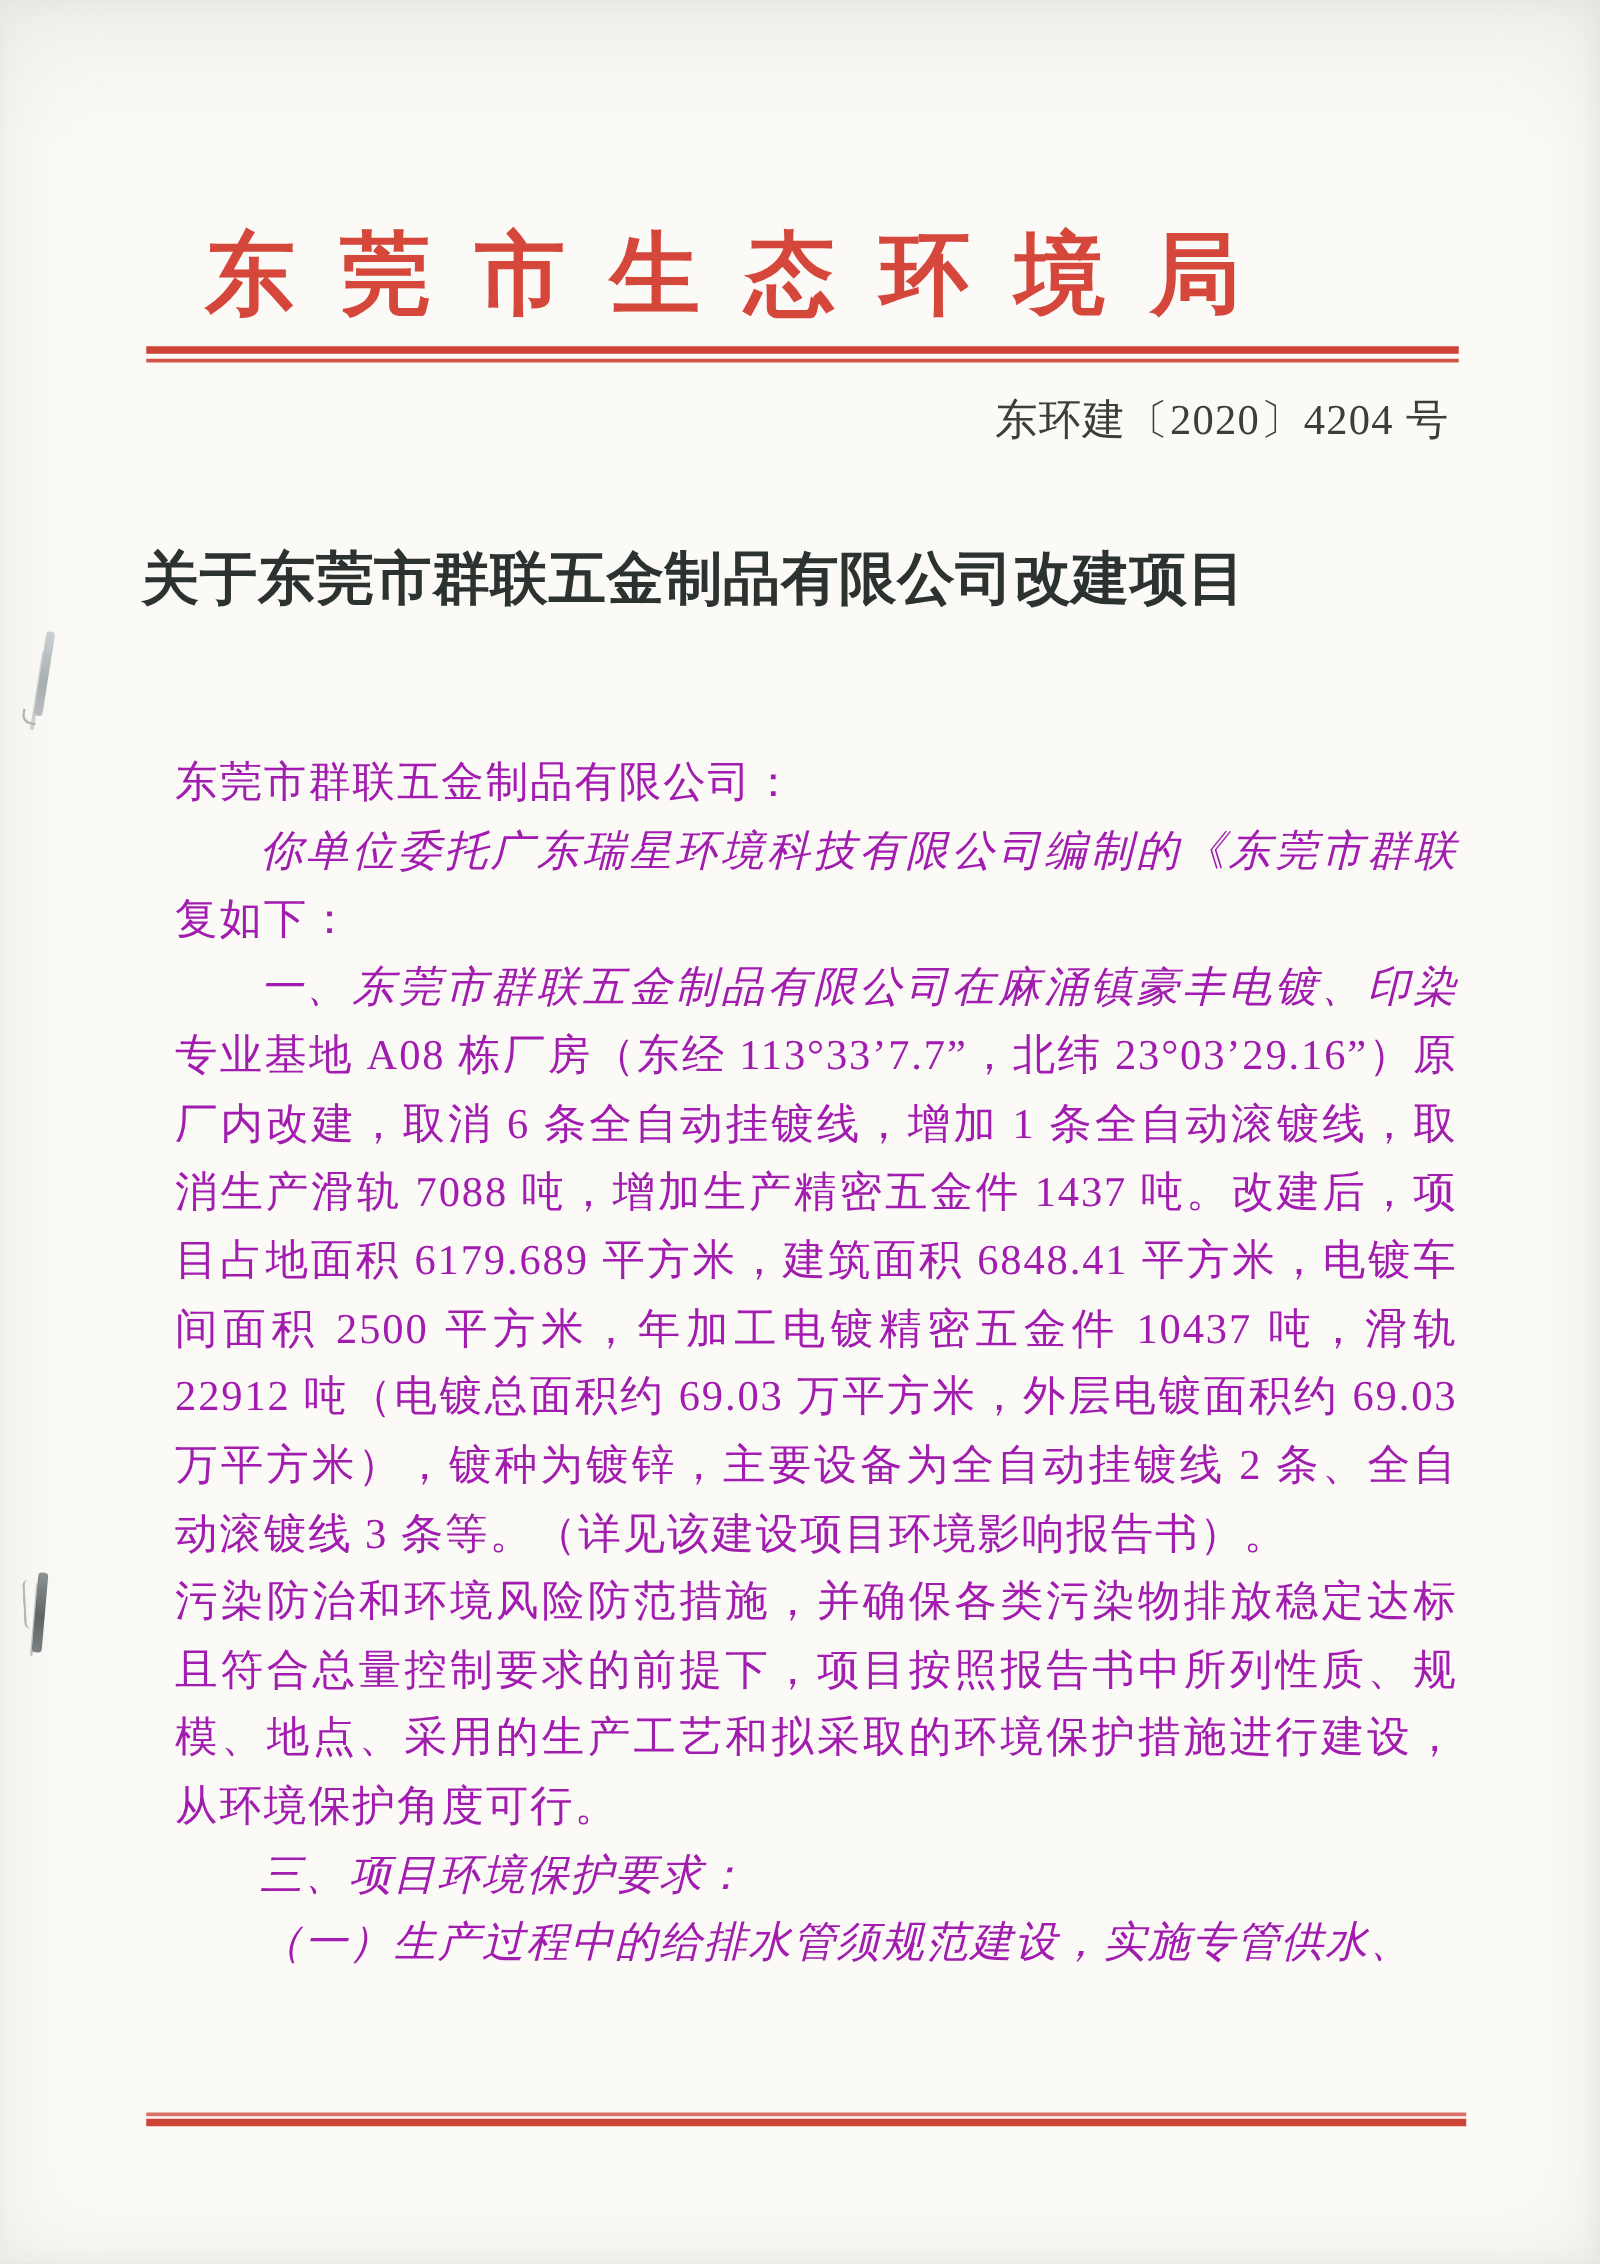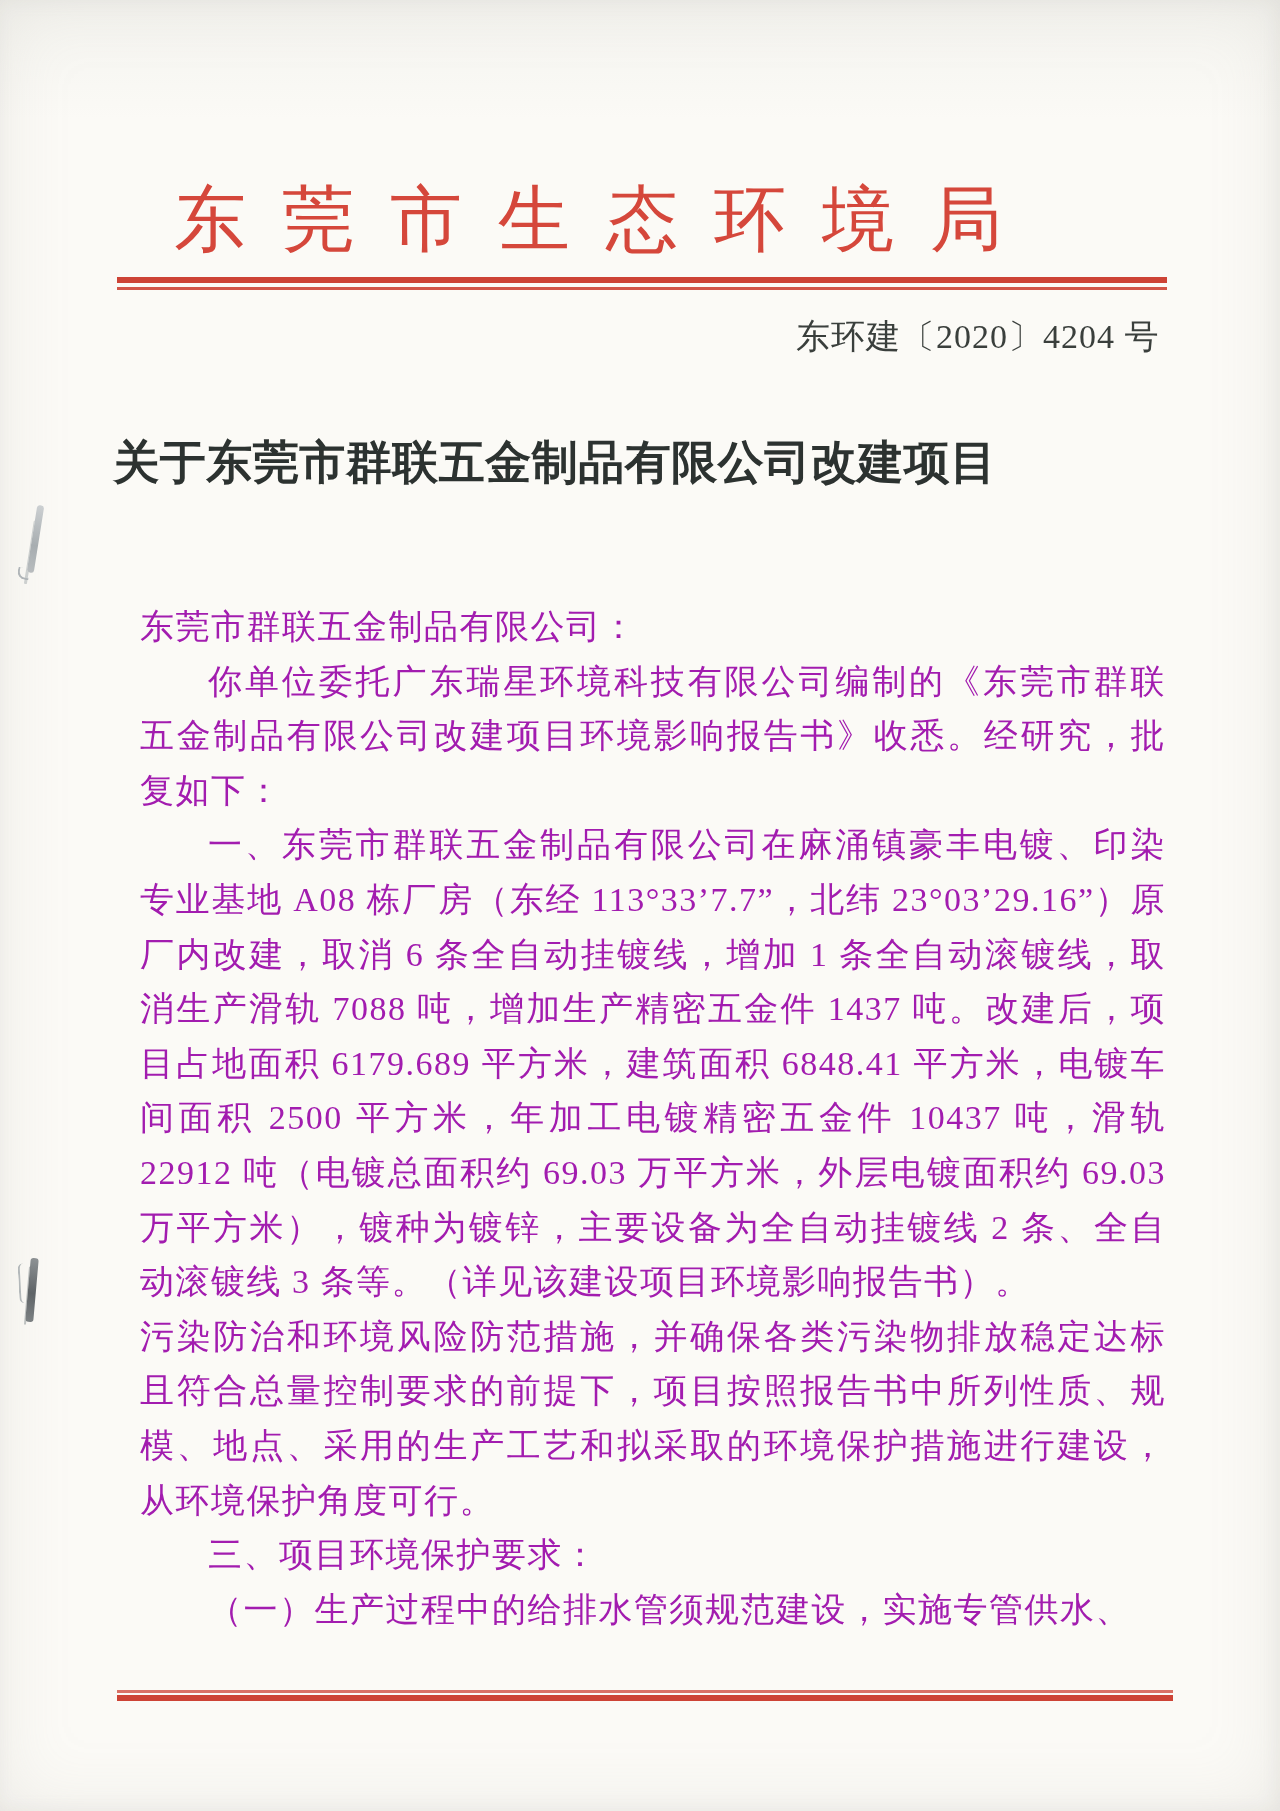--- a/index.html
+++ b/index.html
@@ -12,23 +12,23 @@
     font-family:"Liberation Serif","DejaVu Serif",serif;
     box-shadow:inset 0 0 70px rgba(170,168,158,0.18), inset -4px 0 18px rgba(160,158,150,0.12);
   }
   
   .page::before{
     content:"";position:absolute;left:0;top:0;width:100%;height:120px;
     background:linear-gradient(180deg,rgba(210,212,205,0.18),rgba(210,212,205,0));
     pointer-events:none;
   }
   .agency{
-    position:absolute;top:178px;left:131px;width:950px;
+    position:absolute;top:178px;left:121px;width:950px;
     text-align:center;
-    font-size:72px;line-height:84px;font-weight:normal;
+    font-size:72px;line-height:84px;font-weight:bold;
     letter-spacing:36px;
     white-space:nowrap;
   }
   .rule-top{position:absolute;top:277px;left:117px;width:1050px;}
   .rule-top .thick{height:6px;}
   .rule-top .thin{height:2.5px;margin-top:4px;opacity:.9;}
   .doc-number{
     position:absolute;top:317px;left:796px;
     font-size:34px;line-height:40px;color:#3a3f3c;
     white-space:nowrap;letter-spacing:1px;
@@ -47,21 +47,21 @@
     height:54.6px;line-height:54.6px;
     letter-spacing:1.5px;
     white-space:normal;
     overflow:visible;
   }
   .body-block .line.fill{
     text-align:justify;
     text-align-last:justify;
     text-justify:inter-character;
   }
-  .body-block .line.indent{ text-indent:68px; }
+  .body-block .line.indent{ text-indent:68px;font-style:italic; }
   .rule-bottom{position:absolute;top:1690px;left:117px;width:1056px;}
   .rule-bottom .thin{height:2.5px;opacity:.75;}
   .rule-bottom .thick{height:6px;margin-top:2px;}
   .mark{position:absolute;border-radius:3px;}
   .mark1{
     left:32px;top:505px;width:7px;height:68px;
     background:linear-gradient(180deg,#ccd0d2,#a7adb0 60%,#b8bcbe);
     transform:rotate(9deg);
     box-shadow:-3px 14px 0 -2px rgba(170,176,178,0.55);
   }
@@ -95,21 +95,20 @@
   <div class="doc-number">东环建〔2020〕4204 号</div>
 
   <div class="doc-title">
     <div>关于东莞市群联五金制品有限公司改建项目</div>
   </div>
 
   <div class="body-block" style="color: #a21caf;">
 
   <div class="line">东莞市群联五金制品有限公司：</div>
       <div class="line indent fill">你单位委托广东瑞星环境科技有限公司编制的《东莞市群联</div>
-      <div class="line fill">五金制品有限公司改建项目环境影响报告书》收悉。经研究，批</div>
       <div class="line">复如下：</div>
       <div class="line indent fill">一、东莞市群联五金制品有限公司在麻涌镇豪丰电镀、印染</div>
       <div class="line fill">专业基地 A08 栋厂房（东经 113°33’7.7”，北纬 23°03’29.16”）原</div>
       <div class="line fill">厂内改建，取消 6 条全自动挂镀线，增加 1 条全自动滚镀线，取</div>
       <div class="line fill">消生产滑轨 7088 吨，增加生产精密五金件 1437 吨。改建后，项</div>
       <div class="line fill">目占地面积 6179.689 平方米，建筑面积 6848.41 平方米，电镀车</div>
       <div class="line fill">间面积 2500 平方米，年加工电镀精密五金件 10437 吨，滑轨</div>
       <div class="line fill">22912 吨（电镀总面积约 69.03 万平方米，外层电镀面积约 69.03</div>
       <div class="line fill">万平方米），镀种为镀锌，主要设备为全自动挂镀线 2 条、全自</div>
       <div class="line">动滚镀线 3 条等。（详见该建设项目环境影响报告书）。</div>

